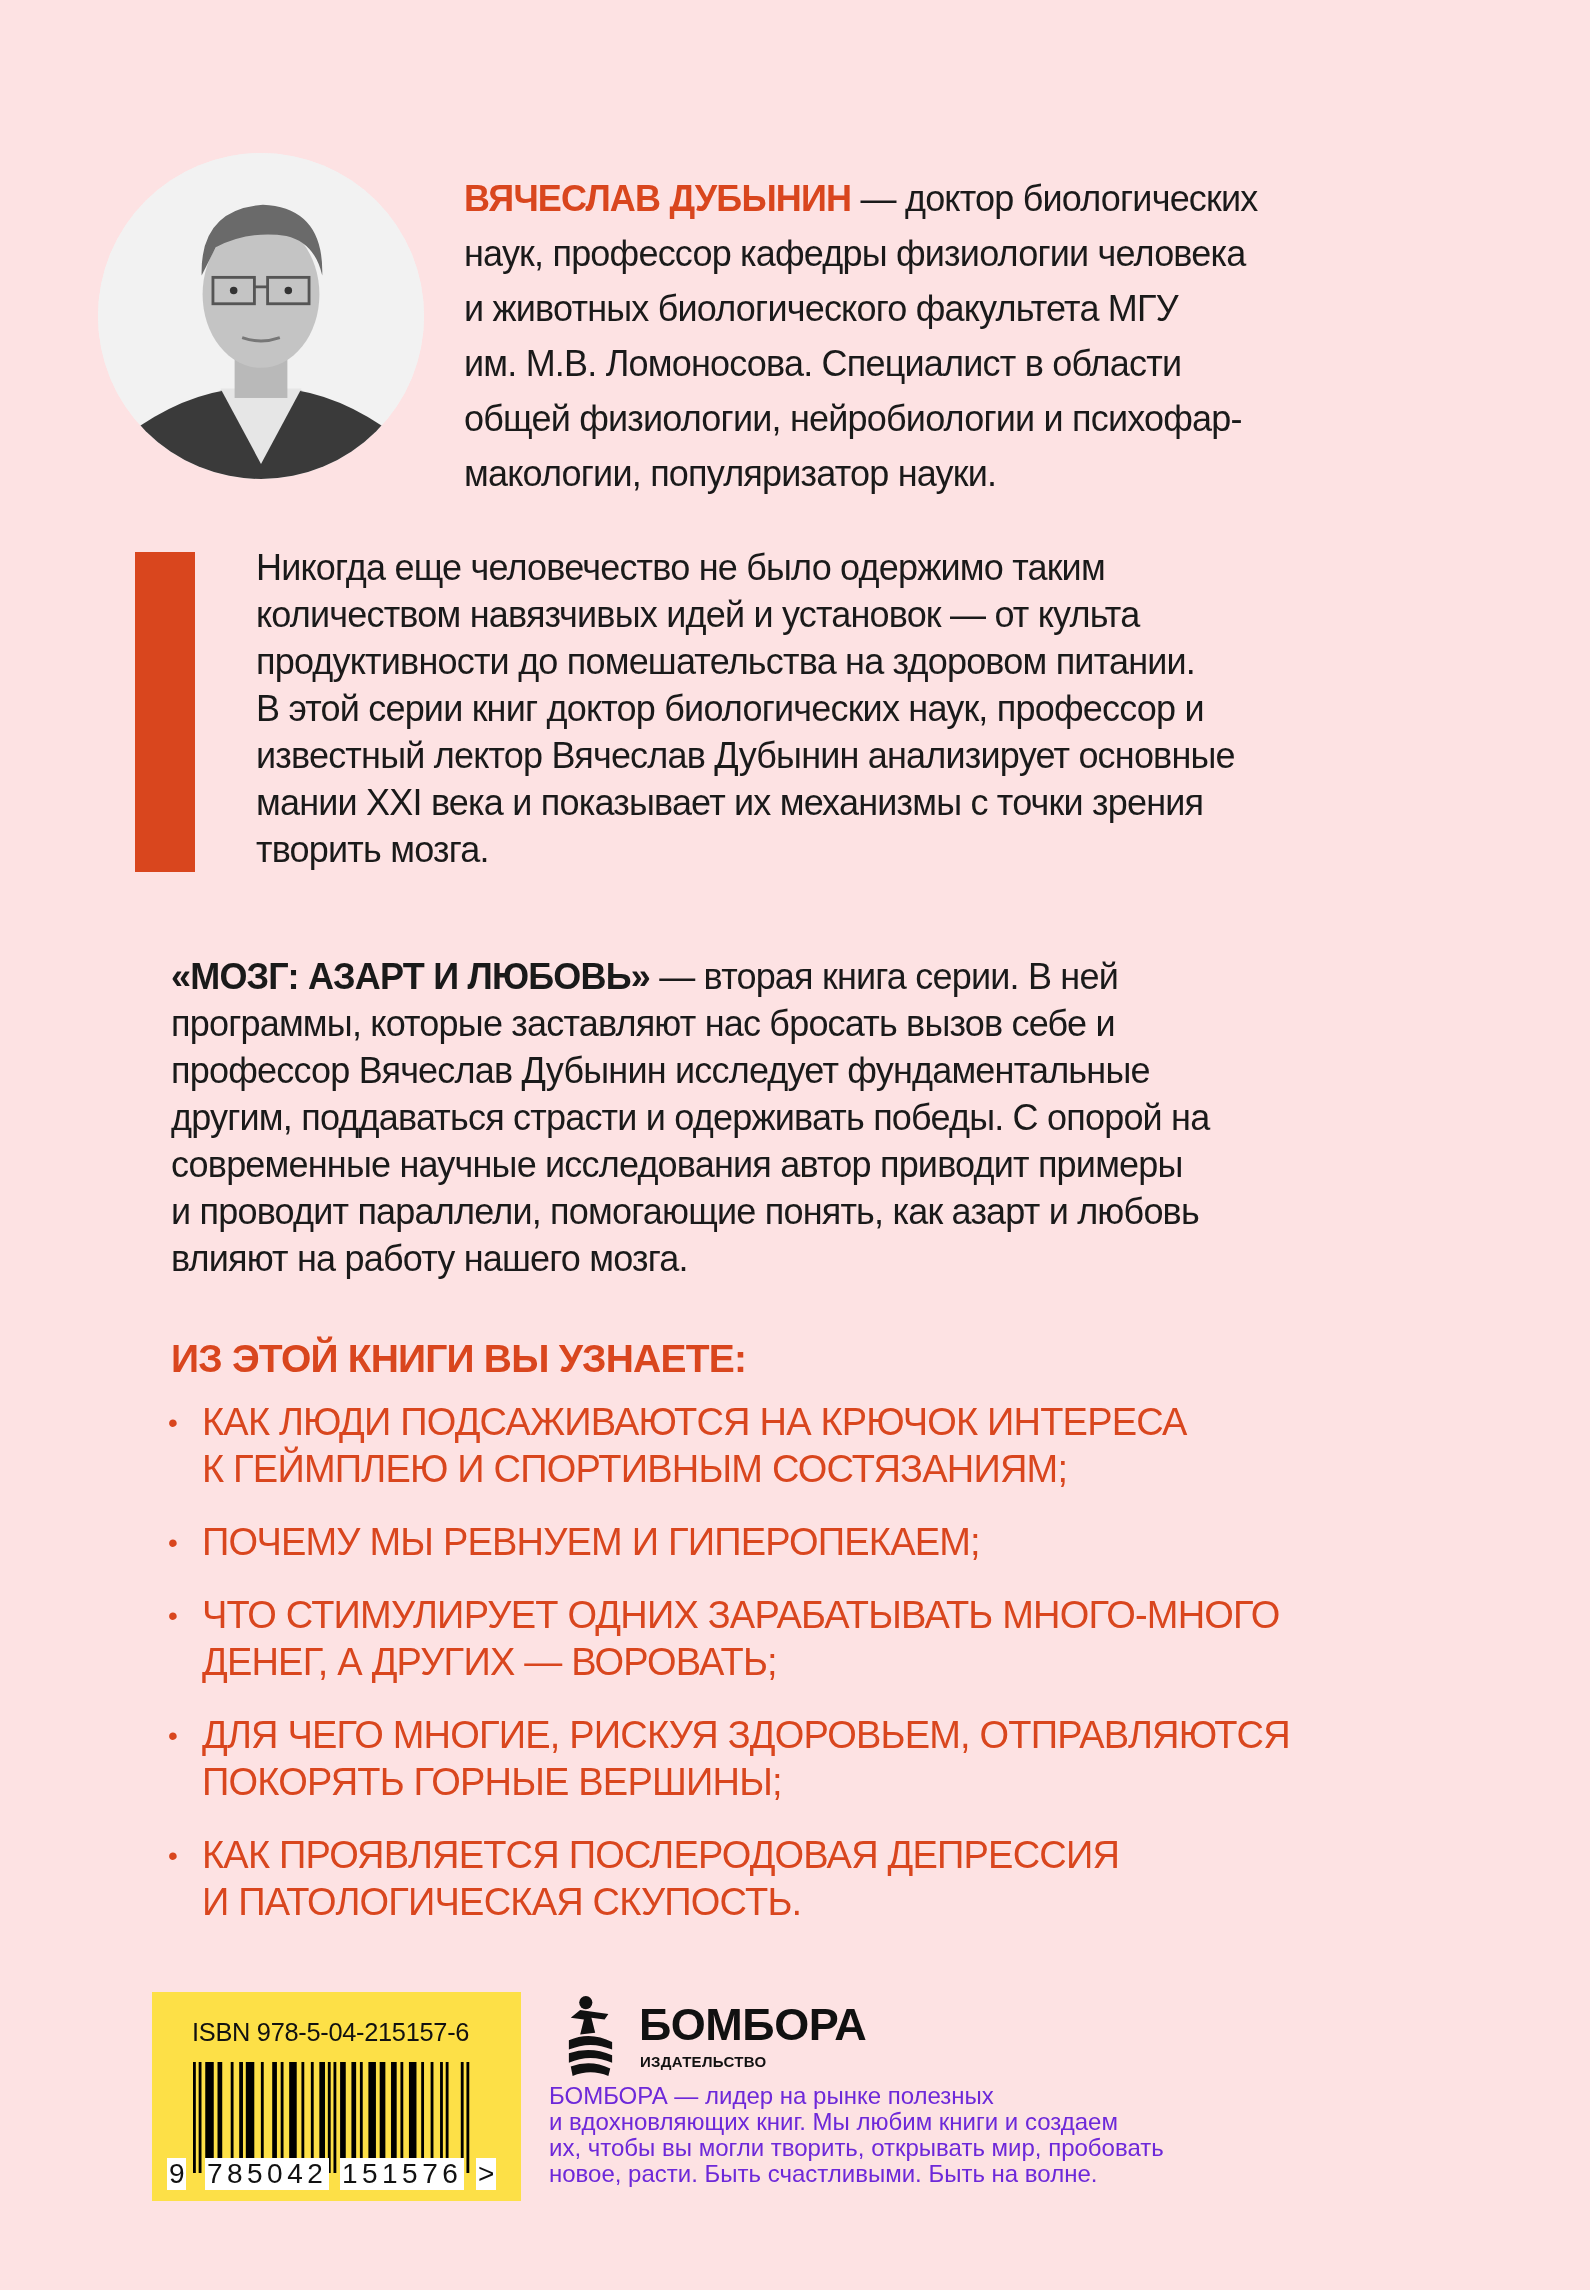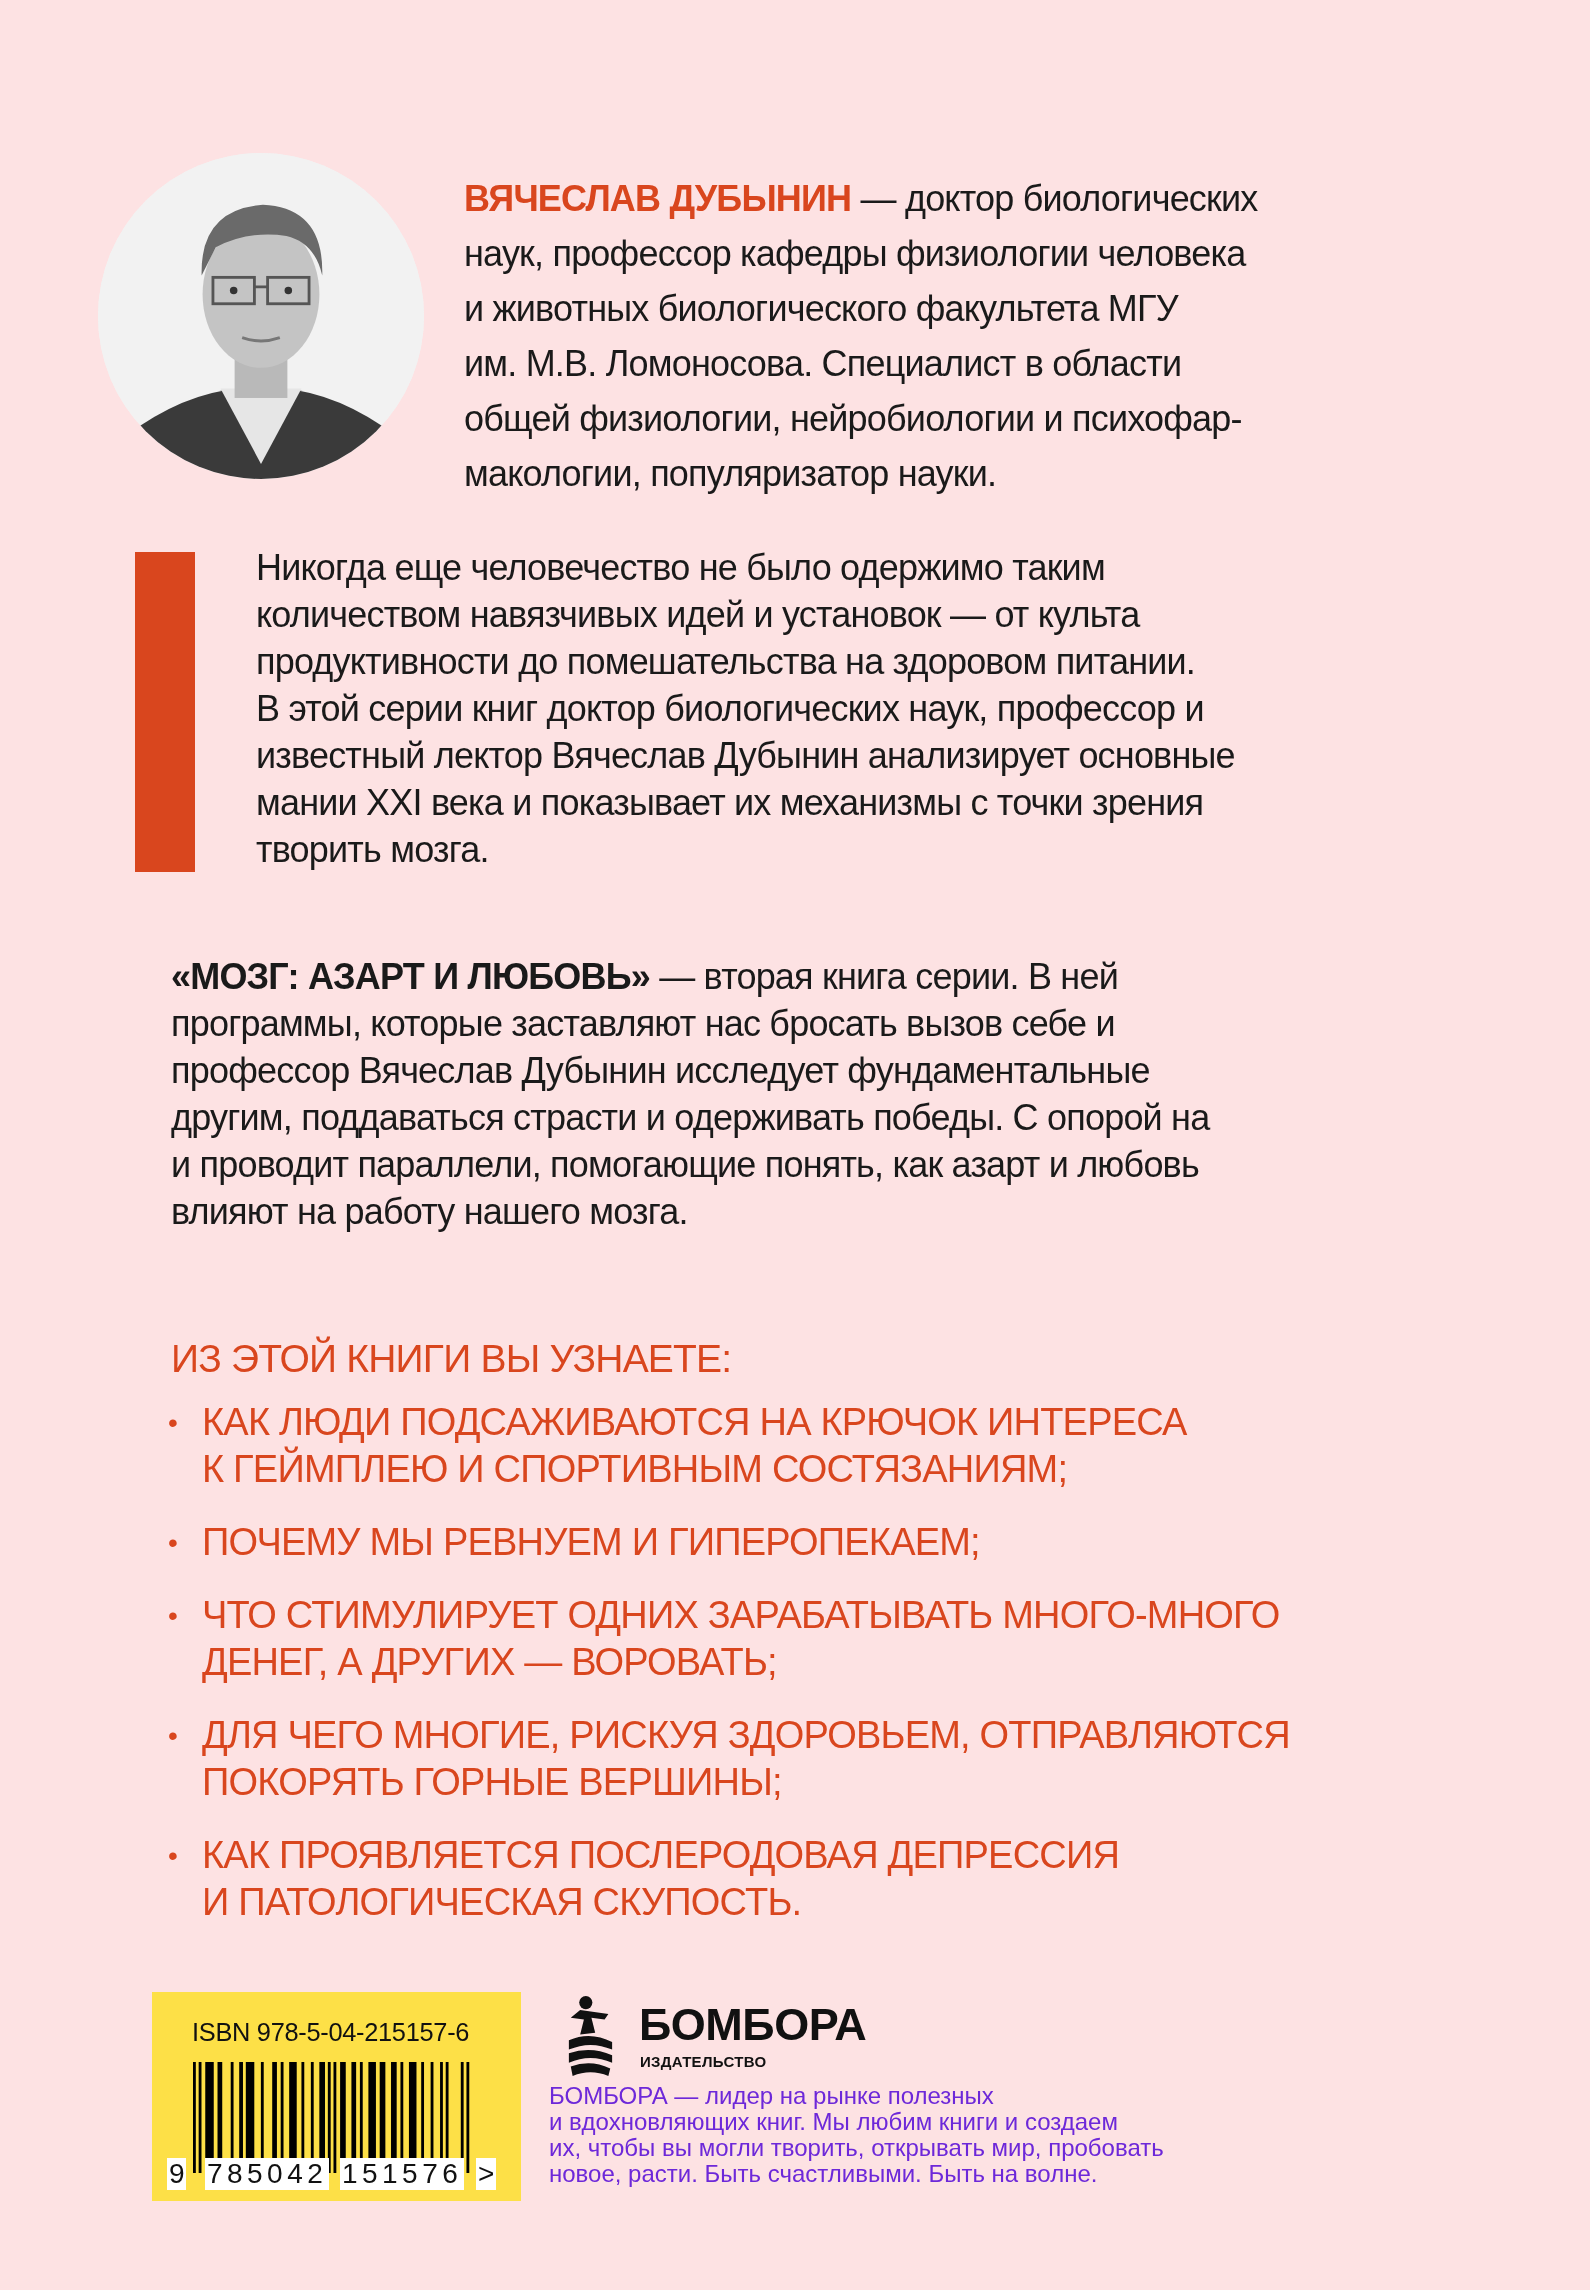--- a/index.html
+++ b/index.html
@@ -52,21 +52,21 @@
     font-size: 36px; line-height: 47px;
     letter-spacing: -0.8px;
   }
   .desc p { margin: 0; }
   .desc .book-title { font-weight: bold; }
 
   
   .learn-heading {
     left: 171px; top: 1335px;
     font-size: 39px; line-height: 47px;
-    color: #d9461e; font-weight: normal;
+    color: #d9461e; font-weight: bold;
     letter-spacing: -0.8px;
   }
 
   
   .bullets {
     left: 166px; top: 1399px; width: 1243px;
     margin: 0; padding: 0; list-style: none;
     color: #d9461e;
     font-size: 38px; line-height: 47px;
     letter-spacing: -0.8px;
@@ -176,20 +176,21 @@
   <p>известный лектор Вячеслав Дубынин анализирует основные</p>
   <p>мании XXI века и показывает их механизмы с точки зрения</p>
   <p>творить мозга.</p>
 </div>
 
 <div class="abs desc">
   <p><span class="book-title">«МОЗГ: АЗАРТ И ЛЮБОВЬ»</span><span> — вторая книга серии. В ней</span></p>
   <p>программы, которые заставляют нас бросать вызов себе и</p>
   <p>профессор Вячеслав Дубынин исследует фундаментальные</p>
   <p>другим, поддаваться страсти и одерживать победы. С опорой на</p>
+  <p>современные научные исследования автор приводит примеры</p>
   <p>и проводит параллели, помогающие понять, как азарт и любовь</p>
   <p>влияют на работу нашего мозга.</p>
 </div>
 
 <div class="abs learn-heading">ИЗ ЭТОЙ КНИГИ ВЫ УЗНАЕТЕ:</div>
 
 <ul class="abs bullets">
   <li>
     <span class="dot">•</span>
     <span class="line">КАК ЛЮДИ ПОДСАЖИВАЮТСЯ НА КРЮЧОК ИНТЕРЕСА</span>

